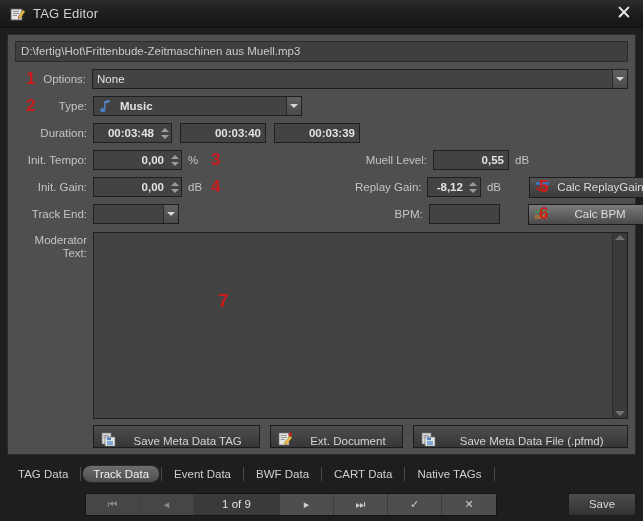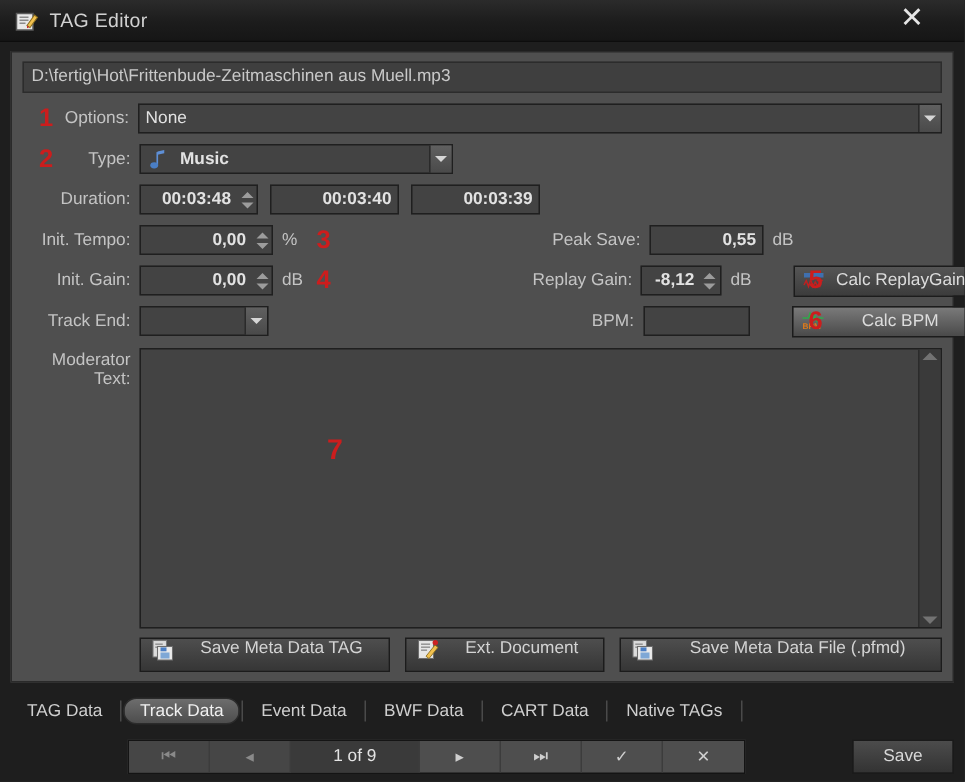--- a/index.html
+++ b/index.html
@@ -21,21 +21,21 @@
     flex-direction: column;
   }
 
   
   .titlebar {
     height: 28px;
     flex: 0 0 28px;
     background: linear-gradient(to bottom, #2b2b2b 0%, #1c1c1c 55%, #161616 100%);
     display: flex;
     align-items: center;
-    padding: 0 24px 0 10px;
+    padding: 0 8px 0 10px;
     border-bottom: 1px solid #0d0d0d;
   }
   .title-icon {
     width: 16px; height: 16px;
     margin-right: 7px;
     flex: 0 0 16px;
     position: relative;
   }
   .title-text {
     color: #d2d2d2;
@@ -244,21 +244,21 @@
     display: flex;
     padding: 6px 7px 6px 85px;
     gap: 10px;
     align-items: center;
   }
   .mbtn {
     height: 23px;
     background: linear-gradient(to bottom, #4e4e4e, #363636);
     border: 1px solid #1c1c1c;
     display: flex;
-    align-items: flex-start;
+    align-items: flex-end;
     color: #d4d4d4;
     font-size: 11.5px;
     padding: 0 5px;
     cursor: pointer;
   }
   .mbtn .bico { width:18px; flex:0 0 18px; margin-right:4px; display:flex; align-items:center; justify-content:center; }
   .mbtn .btxt { flex:1 1 auto; text-align:center; white-space:nowrap; }
   .mbtn.w1 { width: 170px; }
   .mbtn.w2 { width: 218px; }
   .mbtn.w3 { width: 135px; margin-left: auto; }
@@ -422,21 +422,21 @@
             <span class="spin">
                 <i class="up"></i>
                 <i class="dn"></i>
               </span>
           </div>
           <span class="unit">%</span>
           <span class="anno" style="left:196px; top:3px;">3</span>
 
           <div class="right-col">
             <div class="rrow">
-              <span class="lbl lbl-right">Peak Save:</span>
+              <span class="lbl lbl-right">Muell Level:</span>
               <div class="field" style="width:76px;">
                 <span class="val right">0,55</span>
               </div>
               <span class="unit">dB</span>
             </div>
           </div>
         </div>
 
         <div class="row">
           <span class="lbl lbl-left">Init. Gain:</span>

